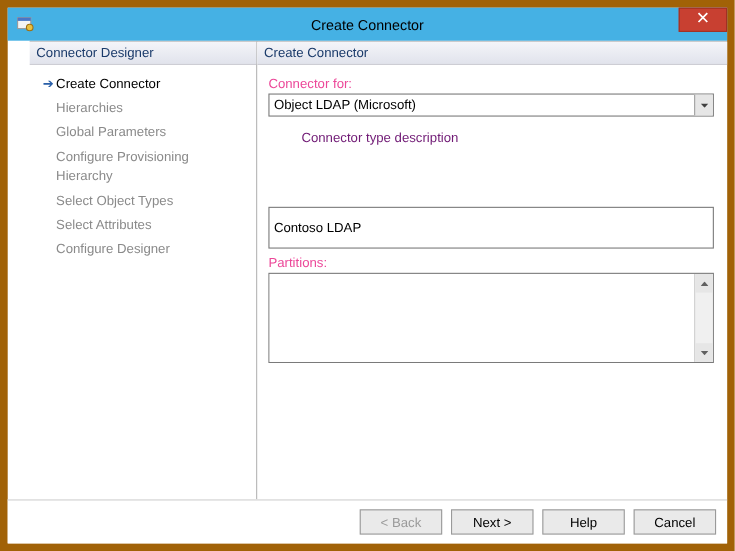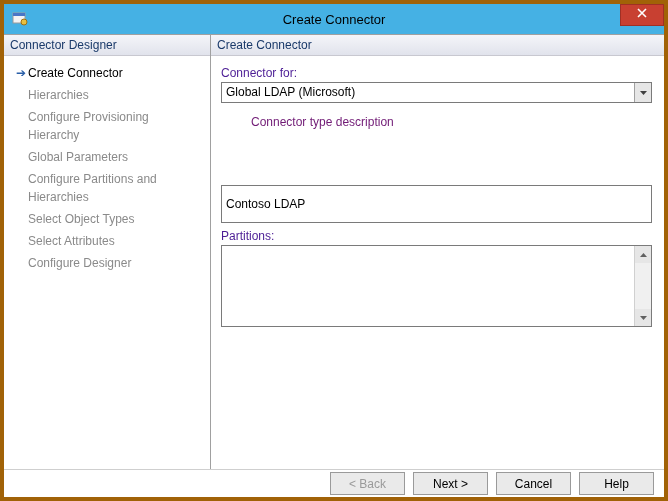--- a/index.html
+++ b/index.html
@@ -7,21 +7,21 @@
     font-family: "Segoe UI", Tahoma, sans-serif;
     font-size: 12px;
     background: #f0f0f0;
     width: 668px;
     height: 501px;
     overflow: hidden;
   }
   .window {
     width: 668px;
     height: 501px;
-    border: 4px solid #a16207;
+    border: 7px solid #a16207;
     background: #fff;
     display: flex;
     flex-direction: column;
   }
   .titlebar {
     height: 30px;
     background: linear-gradient(#4db8e8, #3aa8dd);
     background: #45b1e4;
     display: flex;
     align-items: center;
@@ -49,20 +49,21 @@
     color: #fff;
     text-align: center;
     line-height: 18px;
     font-size: 13px;
     cursor: pointer;
   }
   .content {
     flex: 1;
     display: flex;
     border-top: 1px solid #a0a0a0;
+    margin-left: 20px;
   }
   .leftpanel {
     width: 207px;
     border-right: 1px solid #a0a0a0;
     display: flex;
     flex-direction: column;
     background: #fff;
   }
   .panel-head {
     background: #e9eaf0;
@@ -99,21 +100,21 @@
     flex: 1;
     display: flex;
     flex-direction: column;
     background: #fff;
   }
   .formarea {
     flex: 1;
     padding: 6px 12px 6px 10px;
   }
   .fldlabel {
-    color: #4c1d95;
+    color: #ec4899;
     margin-top: 4px;
     margin-bottom: 2px;
   }
   .combo {
     display: flex;
     border: 1px solid #7a7a7a;
     height: 21px;
     background: #fff;
   }
   .combo .combo-text {
@@ -176,21 +177,21 @@
   .fake-scroll .sbtn {
     height: 17px;
     background: #e6e6e6;
     display: flex;
     align-items: center;
     justify-content: center;
     color: #606060;
     font-size: 9px;
   }
   .buttonbar {
-    height: 28px;
+    height: 40px;
     border-top: 1px solid #cfcfcf;
     display: flex;
     align-items: center;
     justify-content: flex-end;
     padding-right: 10px;
     gap: 8px;
     background: #fff;
   }
   .btn {
     min-width: 75px;
@@ -236,29 +237,25 @@
           <div class="navitem active">
             <span class="arrow">➔</span>
             <span class="label">Create Connector</span>
           </div>
           <div class="navitem">
             <span class="arrow">➔</span>
             <span class="label">Hierarchies</span>
           </div>
           <div class="navitem">
             <span class="arrow">➔</span>
+            <span class="label">Global Parameters</span>
+          </div>
+          <div class="navitem">
+            <span class="arrow">➔</span>
             <span class="label">Configure Provisioning Hierarchy</span>
-          </div>
-          <div class="navitem">
-            <span class="arrow">➔</span>
-            <span class="label">Global Parameters</span>
-          </div>
-          <div class="navitem">
-            <span class="arrow">➔</span>
-            <span class="label">Configure Partitions and Hierarchies</span>
           </div>
           <div class="navitem">
             <span class="arrow">➔</span>
             <span class="label">Select Object Types</span>
           </div>
           <div class="navitem">
             <span class="arrow">➔</span>
             <span class="label">Select Attributes</span>
           </div>
           <div class="navitem">
@@ -267,21 +264,21 @@
           </div>
         </div>
     </div>
 
     <div class="rightpanel">
       <div class="panel-head">Create Connector</div>
       <div class="formarea">
 
         <div class="fldlabel">Connector for:</div>
         <div class="combo">
-          <div class="combo-text">Global LDAP (Microsoft)</div>
+          <div class="combo-text">Object LDAP (Microsoft)</div>
           <div class="combo-btn">
             <svg width="7" height="4" viewBox="0 0 7 4">
                 <path d="M0 0 L7 0 L3.5 4 Z" fill="#404040"></path>
               </svg>
           </div>
         </div>
 
         <div class="type-desc">Connector type description</div>
 
         <input class="textinput" type="text" value="Contoso LDAP" style="">
@@ -304,17 +301,17 @@
         </div>
 
       </div>
     </div>
 
   </div>
 
   <div class="buttonbar">
     <button class="btn" disabled="">&lt;  Back</button>
     <button class="btn">Next  &gt;</button>
+    <button class="btn">Help</button>
     <button class="btn">Cancel</button>
-    <button class="btn">Help</button>
   </div>
 
 </div>
 
 </body></html>

